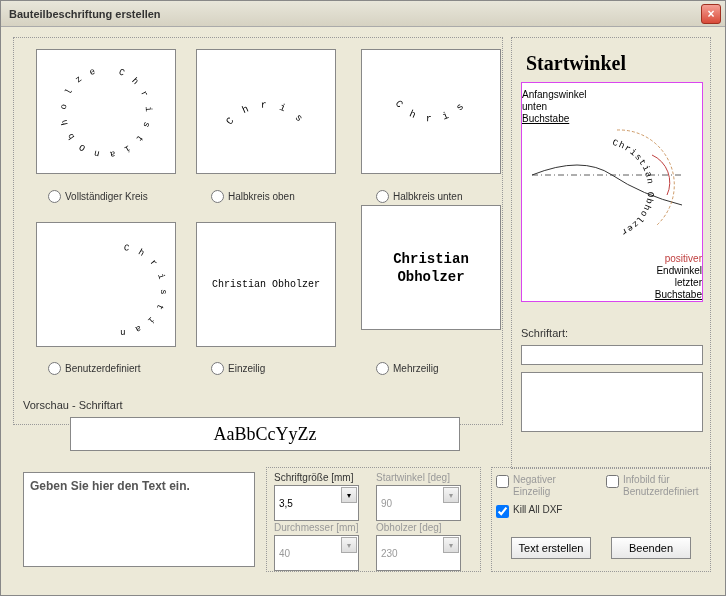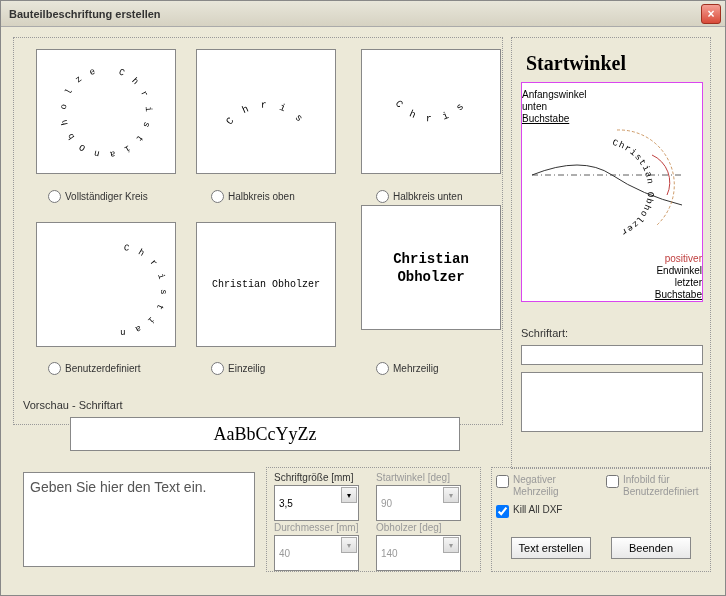--- a/index.html
+++ b/index.html
@@ -21,21 +21,21 @@
 .r4 { left: 47px; top: 335px; } .r5 { left: 210px; top: 335px; } .r6 { left: 375px; top: 335px; }
 .example-title { position: absolute; left: 525px; top: 25px; font-size: 20px; font-weight: bold; font-family: Georgia, serif; }
 .example-box { position: absolute; left: 520px; top: 55px; width: 182px; height: 220px; background: #ffffff; border: 1px solid #d946ef; padding: 0; font-size: 10px; }
 .example-box .lbl { margin-top: 6px; line-height: 12px; }
 .example-box .underline { text-decoration: underline; }
 .schriftart-label { position: absolute; left: 520px; top: 300px; font-size: 11px; color: #333; }
 .font-input { position: absolute; left: 520px; top: 318px; width: 182px; height: 20px; background: #fff; border: 1px solid #888; }
 .font-list { position: absolute; left: 520px; top: 345px; width: 182px; height: 60px; background: #fff; border: 1px solid #888; }
 .vorschau-label { position: absolute; left: 22px; top: 372px; font-size: 11px; color: #333; }
 .vorschau-box { position: absolute; left: 22px; top: 390px; width: 390px; height: 34px; background: #fff; border: 1px solid #888; display: flex; align-items: center; justify-content: center; font-family: Georgia, serif; font-size: 18px; margin-left: 47px; }
-.text-input { position: absolute; left: 22px; top: 445px; width: 232px; height: 95px; background: #fff; border: 1px solid #888; padding: 6px; font-size: 14px; color: #555; }
+.text-input { position: absolute; left: 22px; top: 445px; width: 232px; height: 95px; background: #fff; border: 1px solid #888; padding: 6px; font-size: 12px; color: #555; font-weight: bold; }
 .field { position: absolute; font-size: 10px; }
 .field .flabel { color: #999; margin-bottom: 2px; display: block; }
 .field .flabel.active { color: #333; }
 .field .combo { width: 85px; height: 20px; background: #fff; border: 1px solid #888; display: flex; align-items: center; padding: 17px 4px; position: relative; }
 .field .combo .arrow { position: absolute; right: 1px; top: 1px; width: 16px; height: 16px; background: linear-gradient(#f5f5f5, #ddd); border: 1px solid #aaa; display: flex; align-items: center; justify-content: center; font-size: 8px; }
 .f1 { left: 273px; top: 445px; } .f2 { left: 375px; top: 445px; }
 .f3 { left: 273px; top: 495px; } .f4 { left: 375px; top: 495px; }
 .chk { position: absolute; display: flex; align-items: flex-start; gap: 4px; font-size: 10px; }
 .chk input { margin-top: 1px; }
 .chk .clabel { color: #999; line-height: 12px; }
@@ -177,29 +177,29 @@
     <div class="field f3">
       <span class="flabel">Durchmesser [mm]</span>
       <div class="combo" style="color:#999;">
           <span>40</span>
           <div class="arrow">▾</div>
         </div>
     </div>
     <div class="field f4">
       <span class="flabel">Obholzer [deg]</span>
       <div class="combo" style="color:#999;">
-          <span>140</span>
+          <span>230</span>
           <div class="arrow">▾</div>
         </div>
     </div>
 
     <label class="chk c1">
         <input type="checkbox" style="">
         <span class="clabel" style="white-space:pre-line;">Negativer
-Mehrzeilig</span>
+Einzeilig</span>
       </label>
     <label class="chk c2">
         <input type="checkbox" style="">
         <span class="clabel" style="white-space:pre-line;">Infobild für
 Benutzerdefiniert</span>
       </label>
     <label class="chk c3">
         <input type="checkbox" checked="" style="">
         <span class="clabel active">Kill All DXF</span>
       </label>

